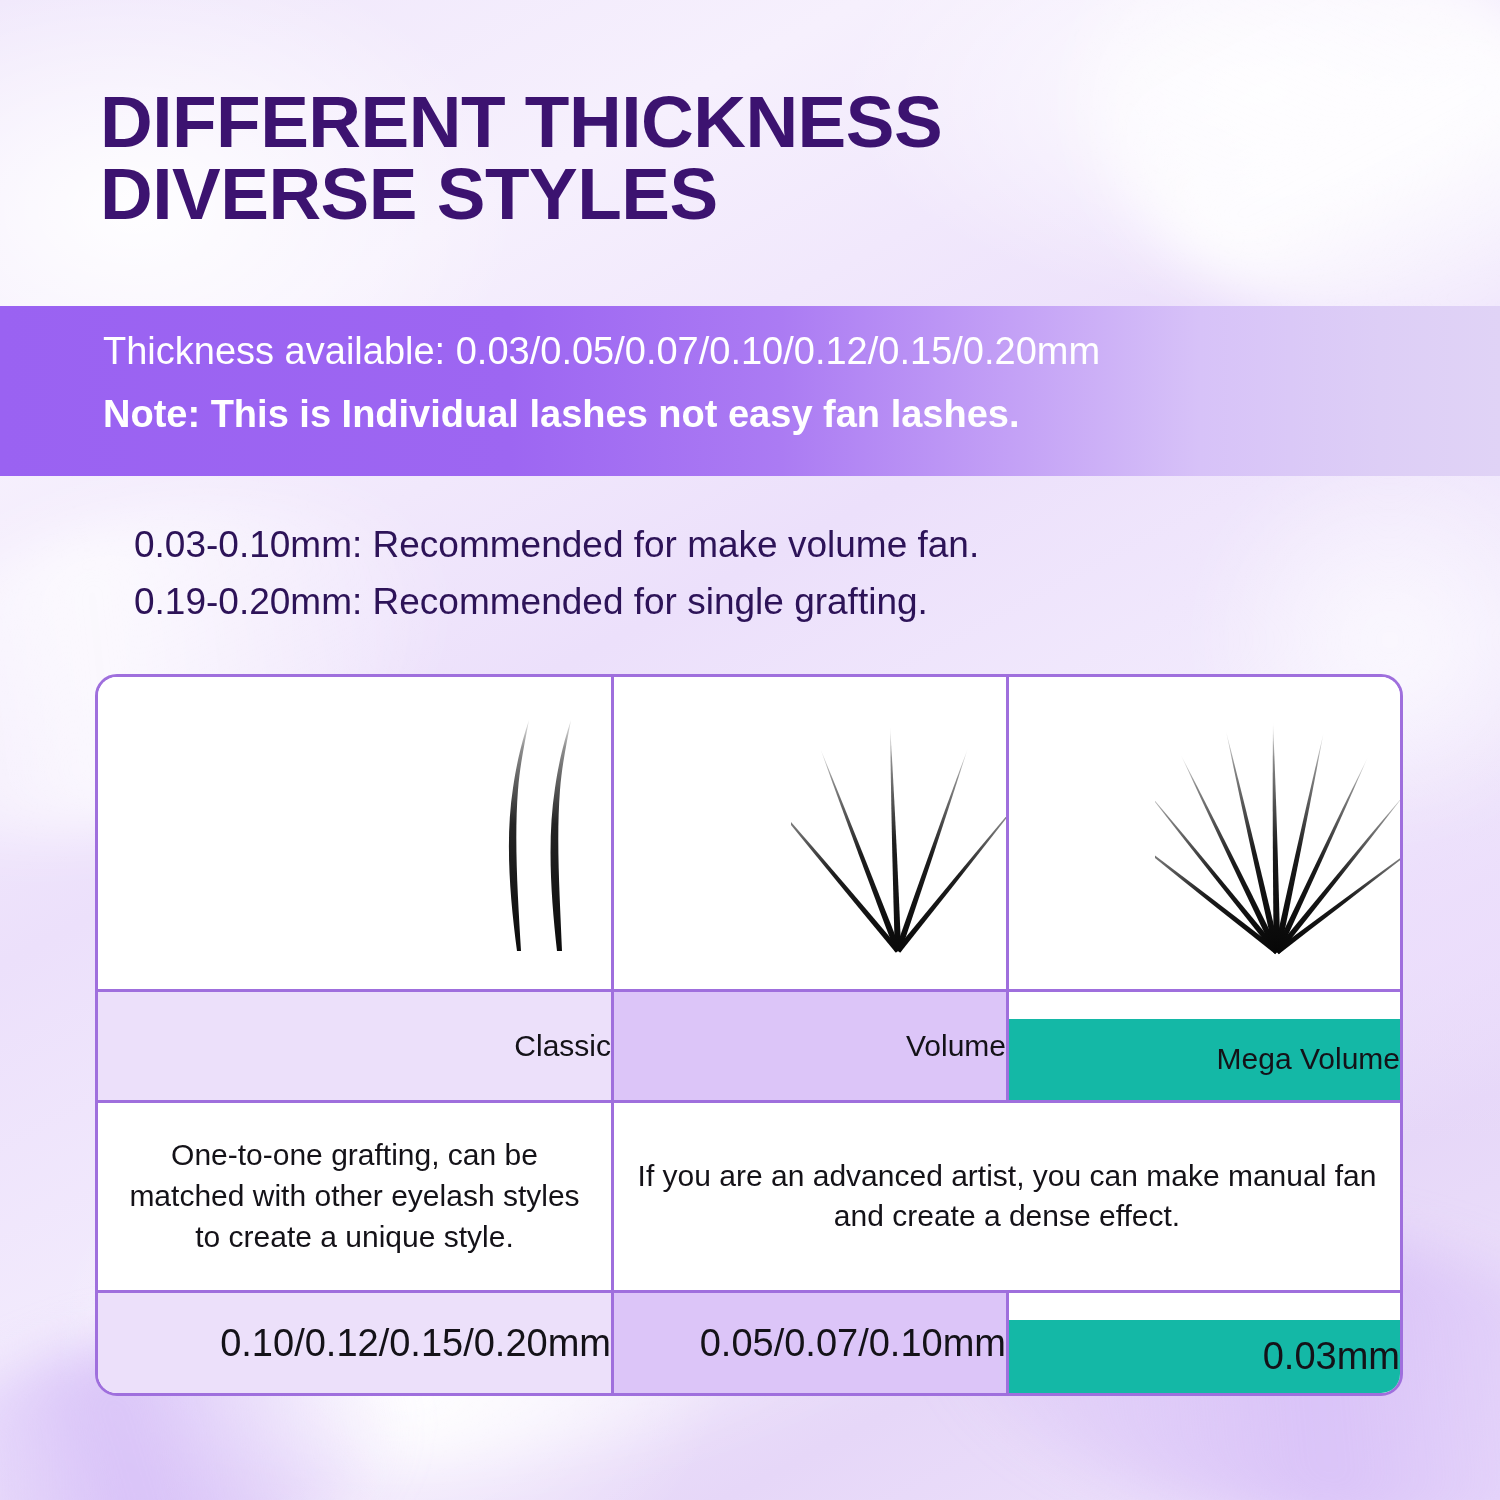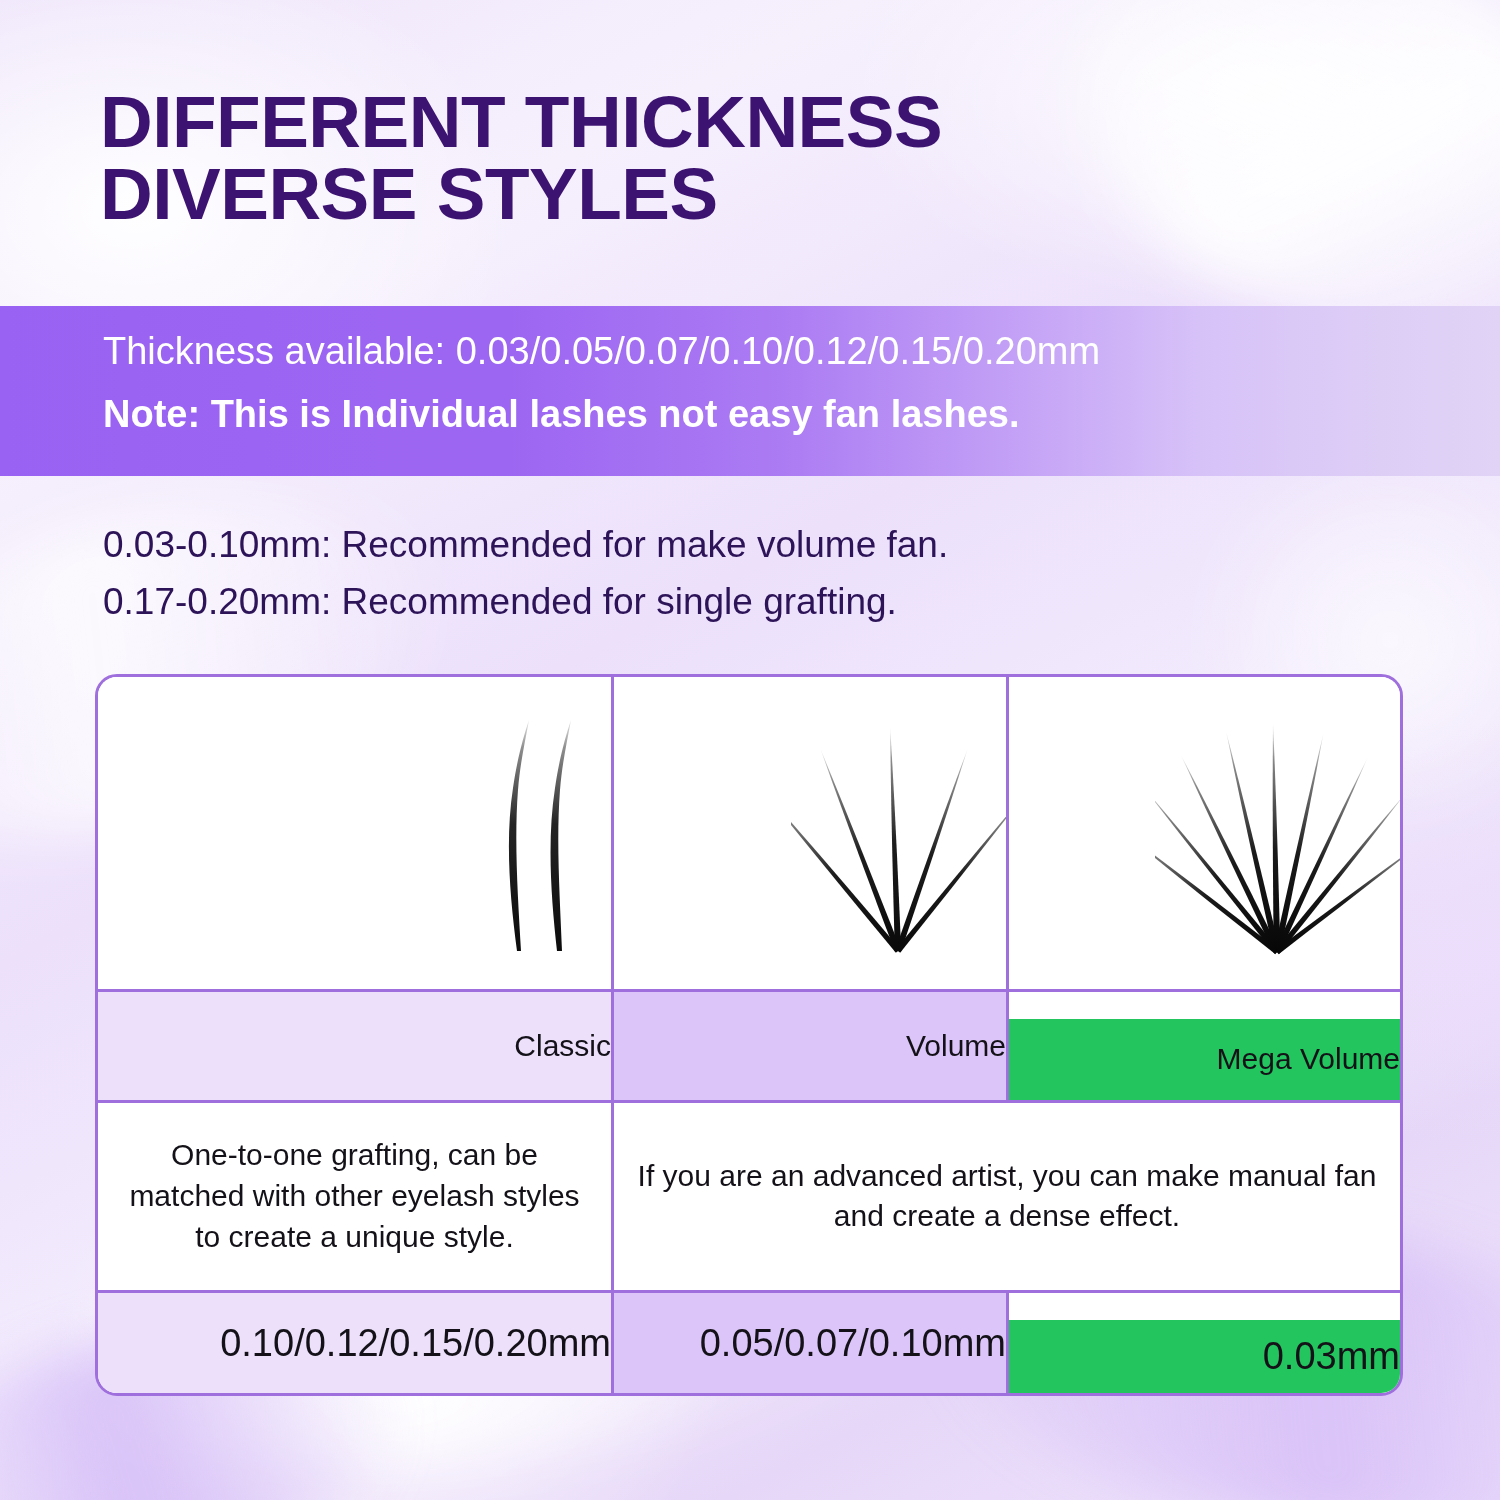--- a/index.html
+++ b/index.html
@@ -122,21 +122,21 @@
 
   
   #recommendations {
     position: absolute;
     left: 103px;
     top: 516px;
     color: #2d1358;
     font-size: 37px;
     line-height: 1.55;
   }
-  #recommendations .rec-line { white-space: nowrap; }
+  #recommendations .rec-line { white-space: nowrap; margin-left: 31px; }
 
   
   #comparison-table {
     position: absolute;
     left: 95px;
     top: 674px;
     width: 1308px;
     height: 722px;
     border: 3px solid #9f6fdd;
     border-radius: 22px;
@@ -165,21 +165,21 @@
   .col-1 { width: 516px; }
   .col-2 { width: 395px; }
   .col-3 { width: 391px; }
   .col-merged-23 { width: 786px; }
 
   .vline { border-right: 3px solid #9f6fdd; }
   .hline-top { border-top: 3px solid #9f6fdd; }
 
   .tint-1 { background: #ece0fa; }
   .tint-2 { background: #dcc5f8; }
-  .tint-3 { background: #22c55e; margin-top: 27px; }
+  .tint-3 { background: #14b8a6; margin-top: 27px; }
 
   .label-text {
     font-size: 30px;
     color: #141218;
   }
   .desc-text {
     font-size: 30px;
     color: #141218;
     line-height: 1.36;
     text-align: center;
@@ -207,21 +207,21 @@
   <div id="headline">DIFFERENT THICKNESS
 DIVERSE STYLES</div>
 
   <div id="banner">
     <div class="line1">Thickness available: 0.03/0.05/0.07/0.10/0.12/0.15/0.20mm</div>
     <div class="line2">Note: This is Individual lashes not easy fan lashes.</div>
   </div>
 
   <div id="recommendations">
     <div class="rec-line">0.03-0.10mm: Recommended for make volume fan.</div>
-    <div class="rec-line">0.17-0.20mm: Recommended for single grafting.</div>
+    <div class="rec-line">0.19-0.20mm: Recommended for single grafting.</div>
   </div>
 
   <div id="comparison-table">
 
     <div class="trow trow-images">
 
       <div class="tcell col-1 vline">
         <svg class="lash-art" width="170" height="250" viewBox="0 0 170 250">
           <defs>
             <linearGradient id="lashFade" x1="0" y1="1" x2="0" y2="0">

